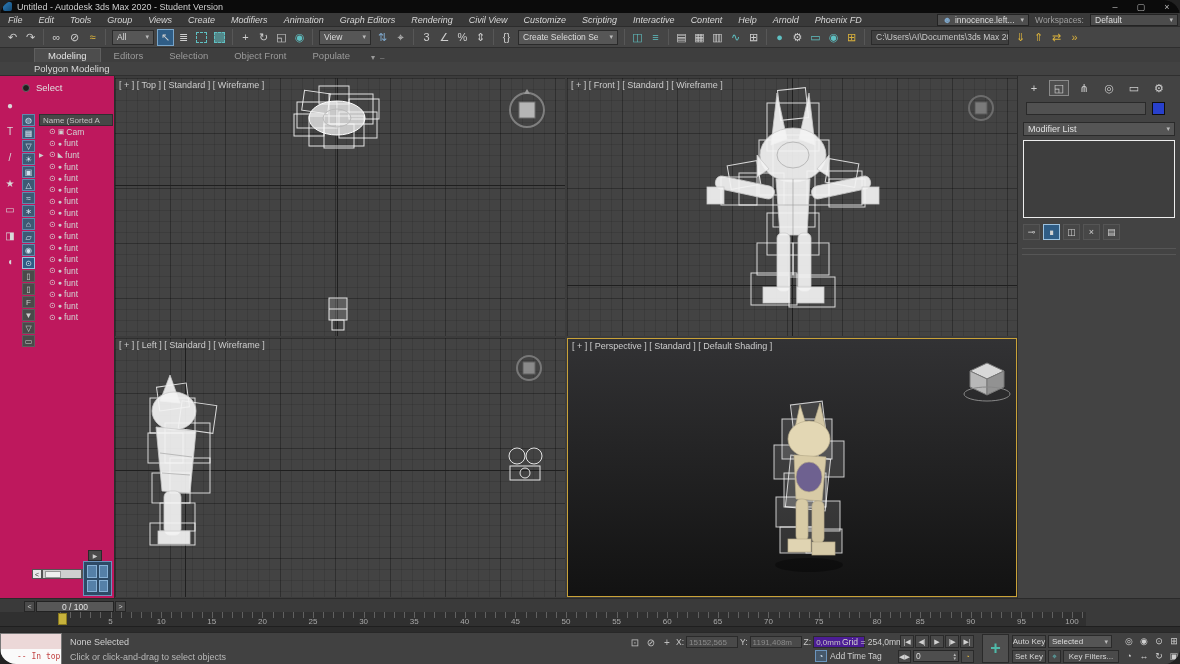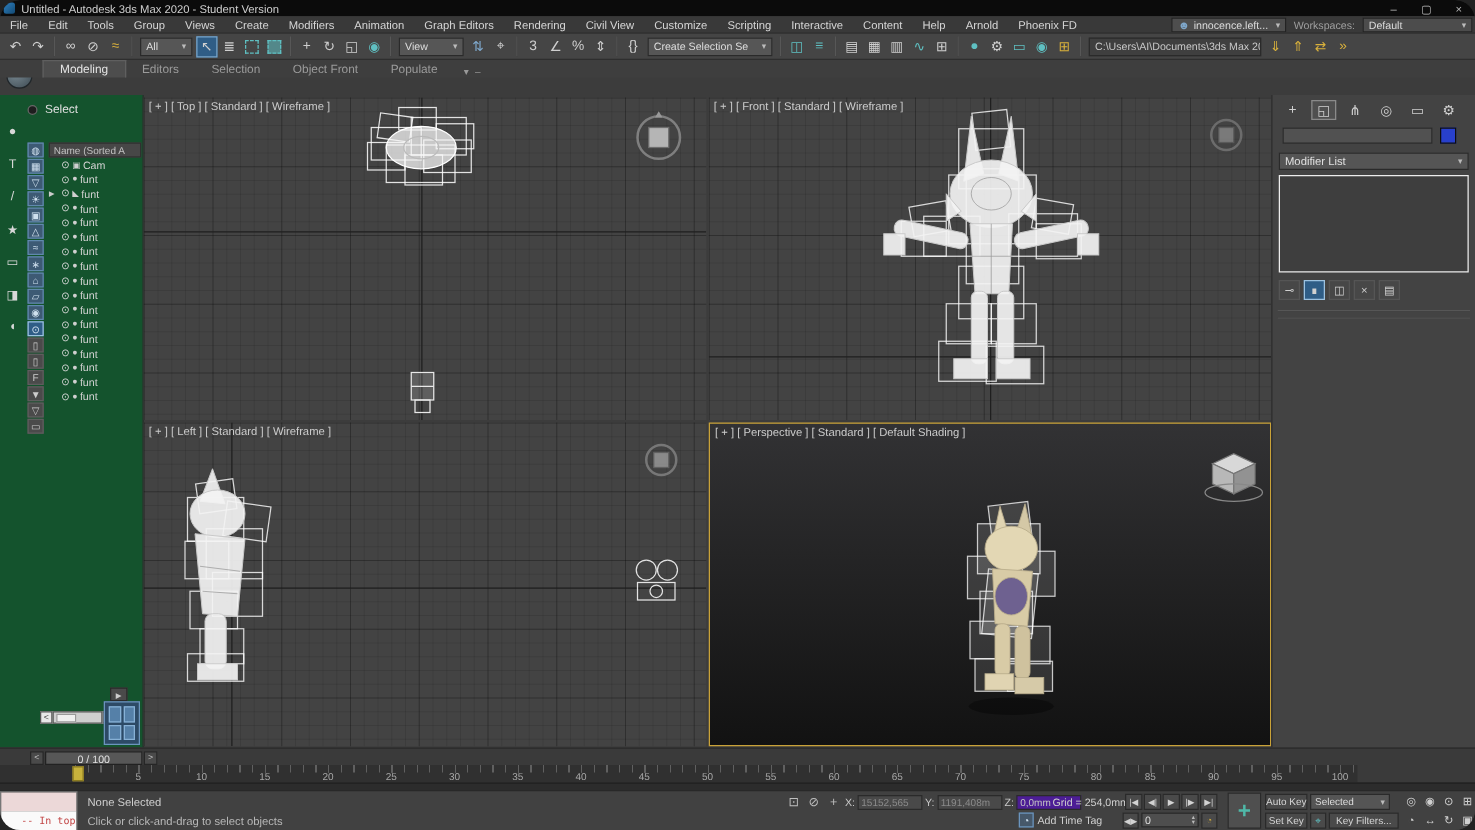--- a/index.html
+++ b/index.html
@@ -10,21 +10,21 @@
   .row{display:flex;align-items:center;}
 
   
   .titlebar{left:0;top:0;width:1180px;height:13px;background:#0b0b0b;display:flex;align-items:center;}
   .app-icon{width:9px;height:9px;margin:0 5px 0 3px;background:linear-gradient(135deg,#2e7fbe,#134a74);border-radius:2px;}
   .title-text{font-size:9px;color:#cfcfcf;}
   .win-controls{position:absolute;right:0;top:0;height:13px;display:flex;}
   .win-btn{width:26px;height:13px;display:flex;align-items:center;justify-content:center;font-size:9px;color:#bbb;}
 
   
-  .menubar{left:0;top:13px;width:1180px;height:14px;background:#393939;border-bottom:1px solid #2c2c2c;display:flex;align-items:center;}
+  .menubar{left:0;top:13px;width:1180px;height:14px;background:#393939;border-bottom:1px solid #2c2c2c;display:flex;align-items:center;font-style:italic;}
   .menu-item{padding:0 8px;font-size:9px;color:#d6d6d6;white-space:nowrap;}
   .account{position:absolute;right:2px;top:13px;height:14px;display:flex;align-items:center;gap:6px;}
   .user-chip{display:flex;align-items:center;gap:3px;background:#4e4e4e;border:1px solid #232323;height:12px;padding:0 4px;font-size:8.5px;color:#ddd;}
   .user-glyph{color:#7fa8cc;font-size:9px;}
   .ws-label{font-size:8.5px;color:#9f9f9f;}
   .ws-dd{width:88px;height:12px;background:#4c4c4c;border:1px solid #232323;display:flex;align-items:center;justify-content:space-between;padding:0 4px;font-size:8.5px;color:#ddd;}
 
   
   .toolbar{left:0;top:27px;width:1180px;height:21px;background:#454545;border-bottom:1px solid #2e2e2e;display:flex;align-items:center;padding-left:4px;gap:1px;}
   .tbtn{min-width:17px;height:17px;display:flex;align-items:center;justify-content:center;font-size:11px;color:#cfcfcf;border:1px solid transparent;}
@@ -42,21 +42,21 @@
   
   .ribbon-tabs{left:0;top:48px;width:1180px;height:14px;background:#3e3e3e;display:flex;align-items:flex-end;padding-left:34px;}
   .ribbon-logo{left:5px;top:50px;width:21px;height:21px;border-radius:50%;background:radial-gradient(circle at 35% 35%,#7b8b94,#3d4a52);border:1px solid #20262a;}
   .rtab{padding:1px 13px;font-size:9.5px;color:#9b9b9b;}
   .rtab.active{background:#4d4d4d;color:#e4e4e4;border:1px solid #5f5f5f;border-bottom:none;}
   .ribbon-extra{display:flex;align-items:center;gap:5px;margin-left:8px;color:#999;font-size:8px;}
   .ribbon-panelrow{left:0;top:62px;width:1180px;height:14px;background:#424242;border-bottom:1px solid #2f2f2f;display:flex;align-items:center;padding-left:34px;}
   .panel-label{font-size:9.5px;color:#d8d8d8;}
 
   
-  .left-panel{left:0;top:76px;width:115px;height:522px;background:#14532d;border-right:1px solid #2c2c2c;}
+  .left-panel{left:0;top:76px;width:115px;height:522px;background:#be185d;border-right:1px solid #2c2c2c;}
   .select-row{position:absolute;left:22px;top:6px;display:flex;align-items:center;gap:6px;}
   .select-dot{width:8px;height:8px;border-radius:50%;background:#1e1e1e;border:1px solid #666;}
   .select-label{font-size:9.5px;color:#e0e0e0;}
   .stripA{position:absolute;left:1px;top:22px;width:18px;display:flex;flex-direction:column;gap:11px;align-items:center;}
   .stripA .sicon{width:15px;height:15px;display:flex;align-items:center;justify-content:center;font-size:10px;color:#d8d8d8;}
   .stripB{position:absolute;left:21px;top:38px;width:15px;display:flex;flex-direction:column;gap:1px;align-items:center;}
   .bbtn{width:13px;height:12px;display:flex;align-items:center;justify-content:center;font-size:8px;color:#cfe0ee;background:#3d5a74;border:1px solid #6089ad;}
   .bbtn.plain{background:#4a4a4a;border:1px solid #5e5e5e;color:#ccc;}
   .bbtn.active{background:#2f5d86;border-color:#9cc2e0;}
   .tree{position:absolute;left:39px;top:38px;width:74px;}
@@ -260,20 +260,23 @@
       <div class="rtab active">Modeling</div>
       <div class="rtab">Editors</div>
       <div class="rtab">Selection</div>
       <div class="rtab">Object Front</div>
       <div class="rtab">Populate</div>
       <div class="ribbon-extra">
         <span>▾</span>
         <span>–</span>
       </div>
     </div>
+  <div class="abs ribbon-panelrow">
+    <span class="panel-label">Polygon Modeling</span>
+  </div>
 
   <div class="abs left-panel">
     <div class="select-row">
       <div class="select-dot"></div>
       <div class="select-label">Select</div>
     </div>
     <div class="stripA" id="stripA">
         <div class="sicon">●</div>
         <div class="sicon">T</div>
         <div class="sicon c-blue">/</div>

